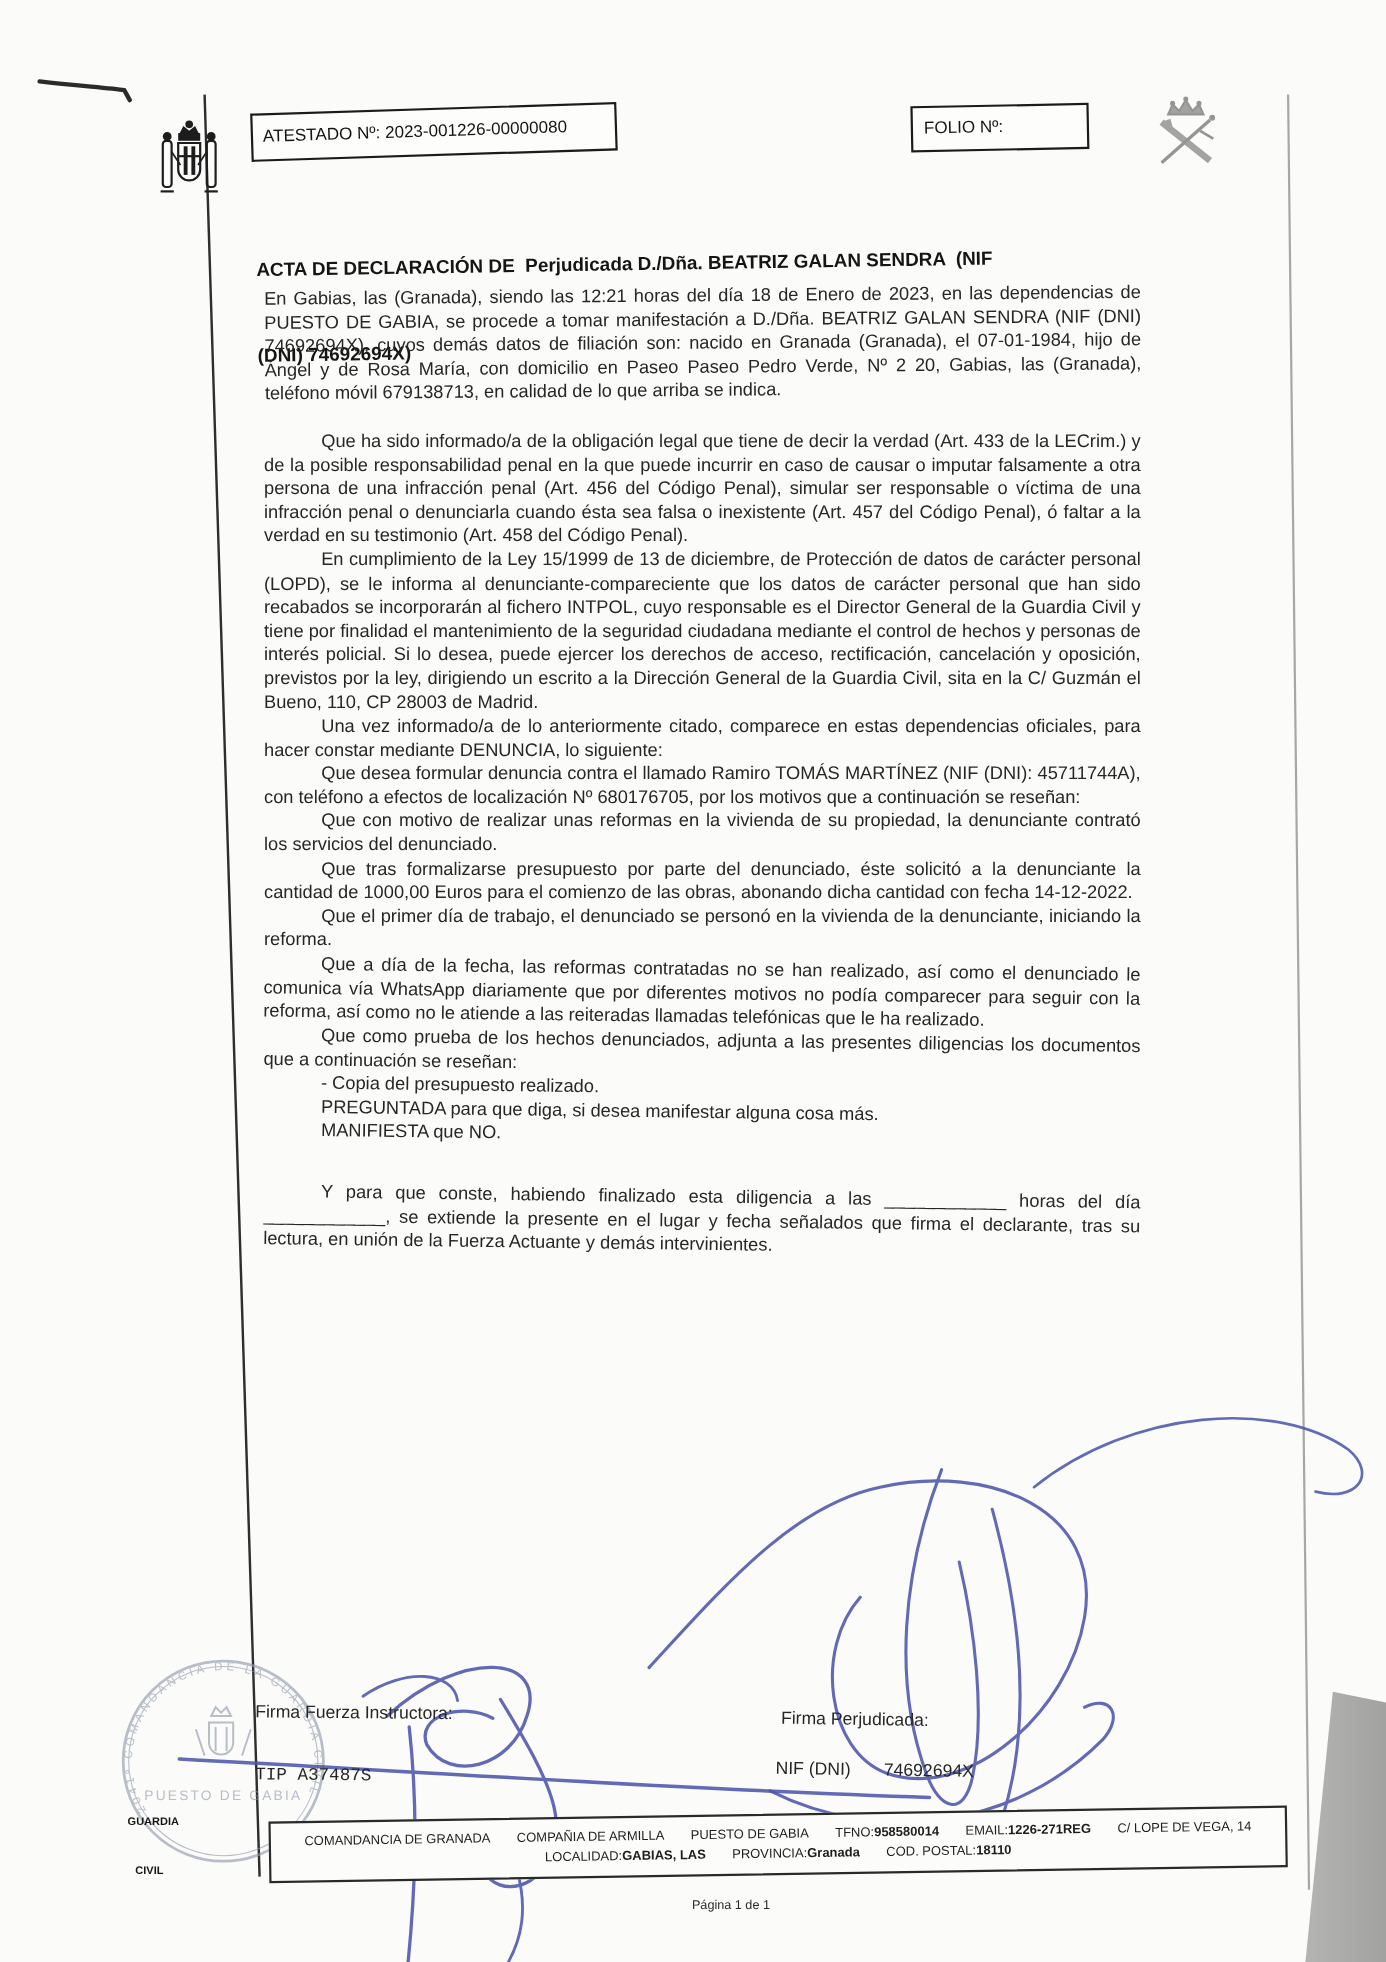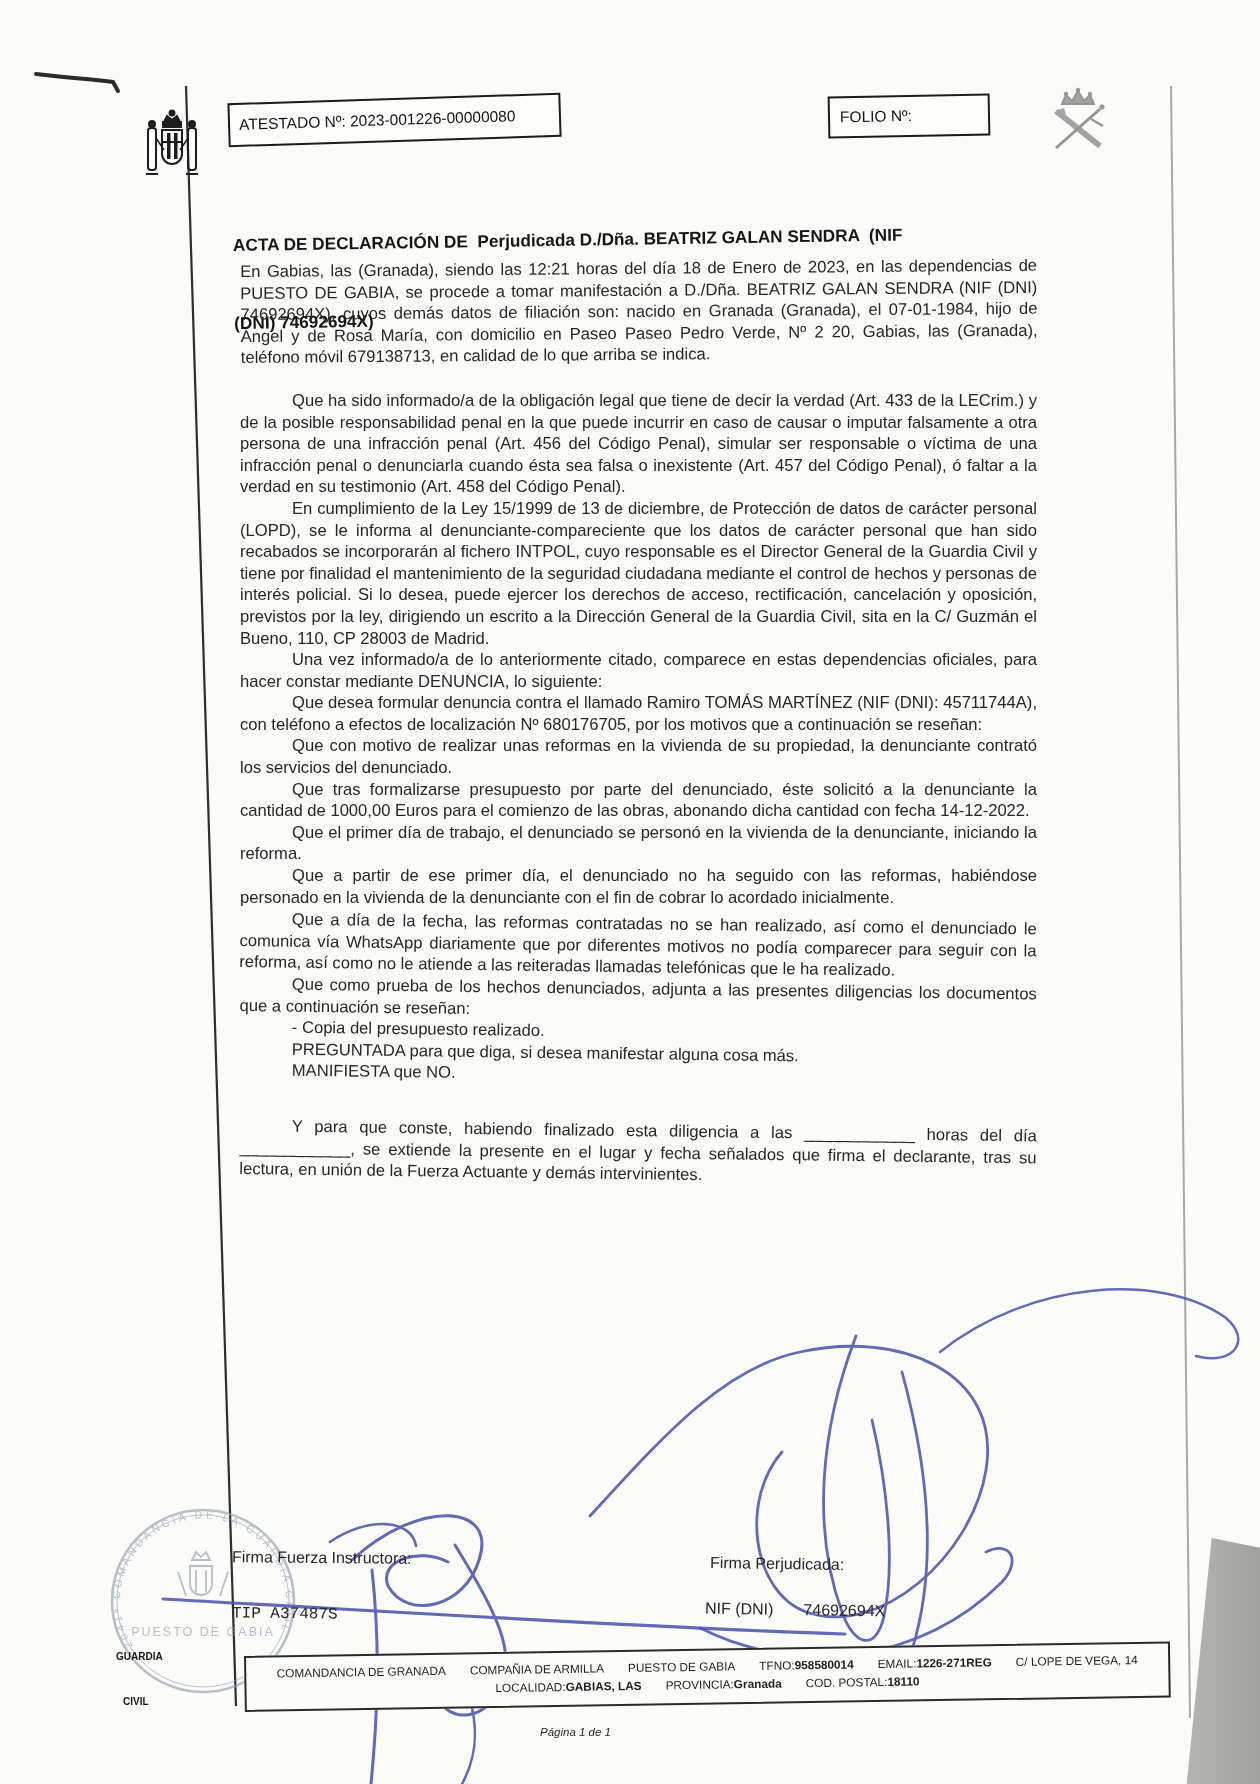--- a/index.html
+++ b/index.html
@@ -37,22 +37,22 @@
   .guardia-civil{position:absolute;left:116px;top:1649px;font-weight:bold;font-size:10px;
     color:#161616;line-height:16px;}
   .guardia-civil .l2{margin-top:29px;margin-left:7px;}
   
   .footer-box{position:absolute;left:244px;top:1656px;width:926px;height:56px;
     border:2px solid #2a2a2a;transform:rotate(-0.9deg);transform-origin:left top;
     background:#fcfcfa;text-align:center;font-size:11.8px;color:#1e1e1e;
     padding-top:7px;box-sizing:border-box;line-height:18px;}
   .footer-item{margin:0 12px;white-space:nowrap;}
   .f-value{font-weight:bold;}
-  .page-indicator{position:absolute;left:540px;top:1726px;width:160px;text-align:left;
-    font-size:11.5px;color:#2a2a2a;font-style:italic;}
+  .page-indicator{position:absolute;left:540px;top:1726px;width:160px;text-align:right;
+    font-size:11.5px;color:#2a2a2a;}
   
   .overlay{position:absolute;left:0;top:0;pointer-events:none;}
   .scan-edge{position:absolute;left:1182px;top:1538px;width:78px;height:246px;
     background:linear-gradient(to right,#b5b5b3,#a2a2a0);
     clip-path:polygon(38% 0,100% 4%,100% 100%,6% 100%);}
 </style>
 </head>
 <body>
 
 <div class="page">
@@ -144,21 +144,20 @@
 
   <div class="bodytext">
       <div class="para tilt-up">En Gabias, las (Granada), siendo las 12:21 horas del día 18 de Enero de 2023, en las dependencias de PUESTO DE GABIA, se procede a tomar manifestación a D./Dña. BEATRIZ GALAN SENDRA (NIF (DNI) 74692694X), cuyos demás datos de filiación son: nacido en Granada (Granada), el 07-01-1984, hijo de Ángel y de Rosa María, con domicilio en Paseo Paseo Pedro Verde, Nº 2 20, Gabias, las (Granada), teléfono móvil 679138713, en calidad de lo que arriba se indica.</div>
       <div class="para indent gap-top">Que ha sido informado/a de la obligación legal que tiene de decir la verdad (Art. 433 de la LECrim.) y de la posible responsabilidad penal en la que puede incurrir en caso de causar o imputar falsamente a otra persona de una infracción penal (Art. 456 del Código Penal), simular ser responsable o víctima de una infracción penal o denunciarla cuando ésta sea falsa o inexistente (Art. 457 del Código Penal), ó faltar a la verdad en su testimonio (Art. 458 del Código Penal).</div>
       <div class="para indent">En cumplimiento de la Ley 15/1999 de 13 de diciembre, de Protección de datos de carácter personal (LOPD), se le informa al denunciante-compareciente que los datos de carácter personal que han sido recabados se incorporarán al fichero INTPOL, cuyo responsable es el Director General de la Guardia Civil y tiene por finalidad el mantenimiento de la seguridad ciudadana mediante el control de hechos y personas de interés policial. Si lo desea, puede ejercer los derechos de acceso, rectificación, cancelación y oposición, previstos por la ley, dirigiendo un escrito a la Dirección General de la Guardia Civil, sita en la C/ Guzmán el Bueno, 110, CP 28003 de Madrid.</div>
       <div class="para indent">Una vez informado/a de lo anteriormente citado, comparece en estas dependencias oficiales, para hacer constar mediante DENUNCIA, lo siguiente:</div>
       <div class="para indent">Que desea formular denuncia contra el llamado Ramiro TOMÁS MARTÍNEZ (NIF (DNI): 45711744A), con teléfono a efectos de localización Nº 680176705, por los motivos que a continuación se reseñan:</div>
       <div class="para indent">Que con motivo de realizar unas reformas en la vivienda de su propiedad, la denunciante contrató los servicios del denunciado.</div>
       <div class="para indent">Que tras formalizarse presupuesto por parte del denunciado, éste solicitó a la denunciante la cantidad de 1000,00 Euros para el comienzo de las obras, abonando dicha cantidad con fecha 14-12-2022.</div>
       <div class="para indent">Que el primer día de trabajo, el denunciado se personó en la vivienda de la denunciante, iniciando la reforma.</div>
-      <div class="para indent">Que a partir de ese primer día, el denunciado no ha seguido con las reformas, habiéndose personado en la vivienda de la denunciante con el fin de cobrar lo acordado inicialmente.</div>
       <div class="para indent tilt-down">Que a día de la fecha, las reformas contratadas no se han realizado, así como el denunciado le comunica vía WhatsApp diariamente que por diferentes motivos no podía comparecer para seguir con la reforma, así como no le atiende a las reiteradas llamadas telefónicas que le ha realizado.</div>
       <div class="para indent tilt-down">Que como prueba de los hechos denunciados, adjunta a las presentes diligencias los documentos que a continuación se reseñan:</div>
       <div class="para indent noj tilt-down">- Copia del presupuesto realizado.</div>
       <div class="para indent noj tilt-down">PREGUNTADA para que diga, si desea manifestar alguna cosa más.</div>
       <div class="para indent noj tilt-down">MANIFIESTA que NO.</div>
       <div class="para indent gap-top-lg tilt-down">Y para que conste, habiendo finalizado esta diligencia a las ____________ horas del día ____________, se extiende la presente en el lugar y fecha señalados que firma el declarante, tras su lectura, en unión de la Fuerza Actuante y demás intervinientes.</div>
     </div>
 
   <div class="sig-label lbl-instructor">Firma Fuerza Instructora:</div>
   <div class="sig-label lbl-tip">TIP A37487S</div>

